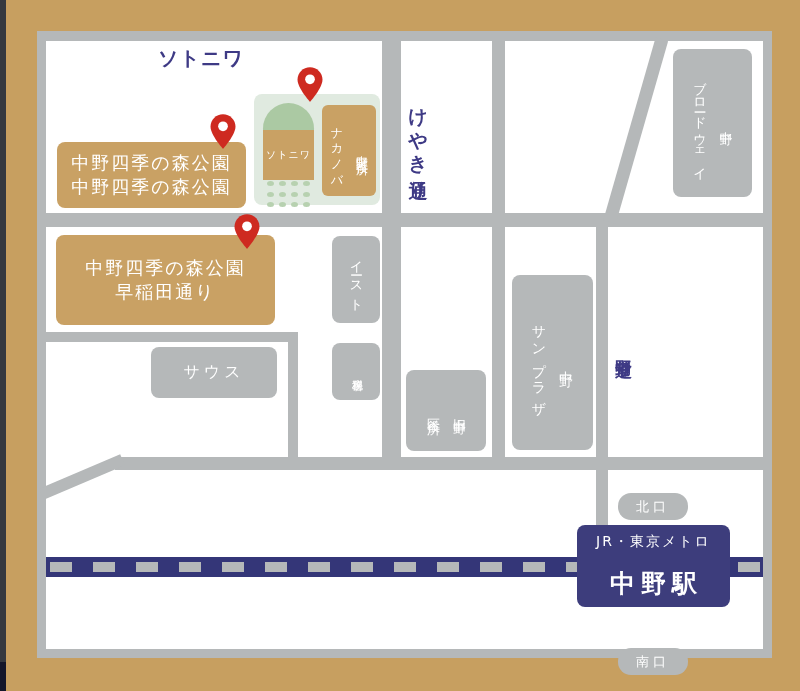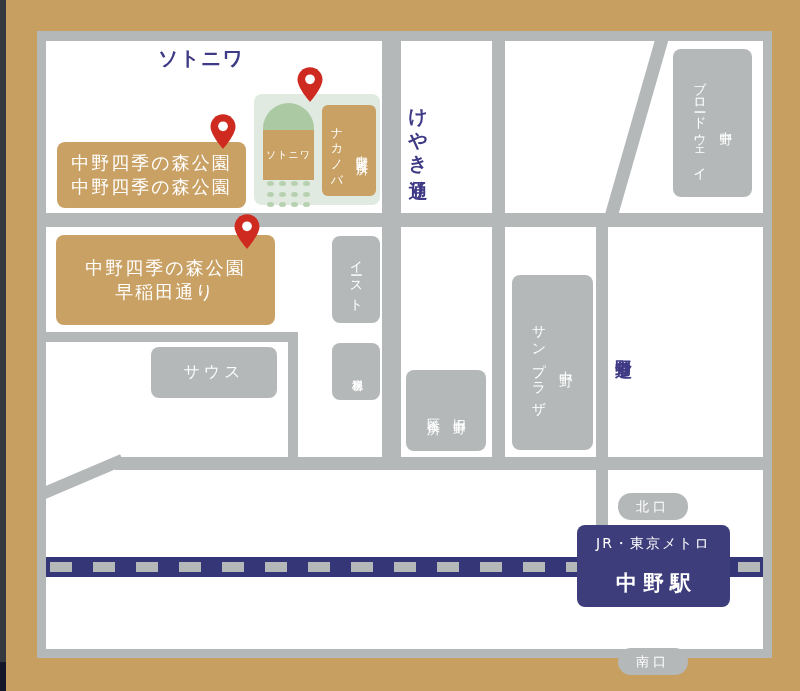--- a/index.html
+++ b/index.html
@@ -124,21 +124,21 @@
       <div>中野</div>
       <div>サンプラザ</div>
     </div>
   </div>
 
   <div class="abs gbox pill z4" style="left:618px;top:493px;width:70px;height:27px;font-size:13px;letter-spacing:4px;">北口</div>
   <div class="abs gbox pill z4" style="left:618px;top:648px;width:70px;height:27px;font-size:13px;letter-spacing:4px;">南口</div>
 
   <div class="abs navybox z4" style="left:577px;top:525px;width:153px;height:82px;gap:12px;">
     <div style="font-size:14px;letter-spacing:2px;margin-bottom:4px;">JR・東京メトロ</div>
-    <div style="font-size:21px;font-weight:bold;letter-spacing:6px;margin-right:-6px;">中野駅</div>
+    <div style="font-size:25px;font-weight:bold;letter-spacing:6px;margin-right:-6px;">中野駅</div>
   </div>
 
   <svg class="abs pin z6" style="left:296px;top:66px;" viewBox="0 0 24 32">
     <path d="M12 1C6 1 1.2 5.8 1.2 11.8c0 7 10.8 19.2 10.8 19.2s10.8-12.2 10.8-19.2C22.8 5.8 18 1 12 1Z" fill="#ce2a20"></path>
     <circle cx="12" cy="11.5" r="4.2" fill="#ffffff"></circle>
   </svg>
   <svg class="abs pin z6" style="left:209px;top:113px;" viewBox="0 0 24 32">
     <path d="M12 1C6 1 1.2 5.8 1.2 11.8c0 7 10.8 19.2 10.8 19.2s10.8-12.2 10.8-19.2C22.8 5.8 18 1 12 1Z" fill="#ce2a20"></path>
     <circle cx="12" cy="11.5" r="4.2" fill="#ffffff"></circle>
   </svg>

